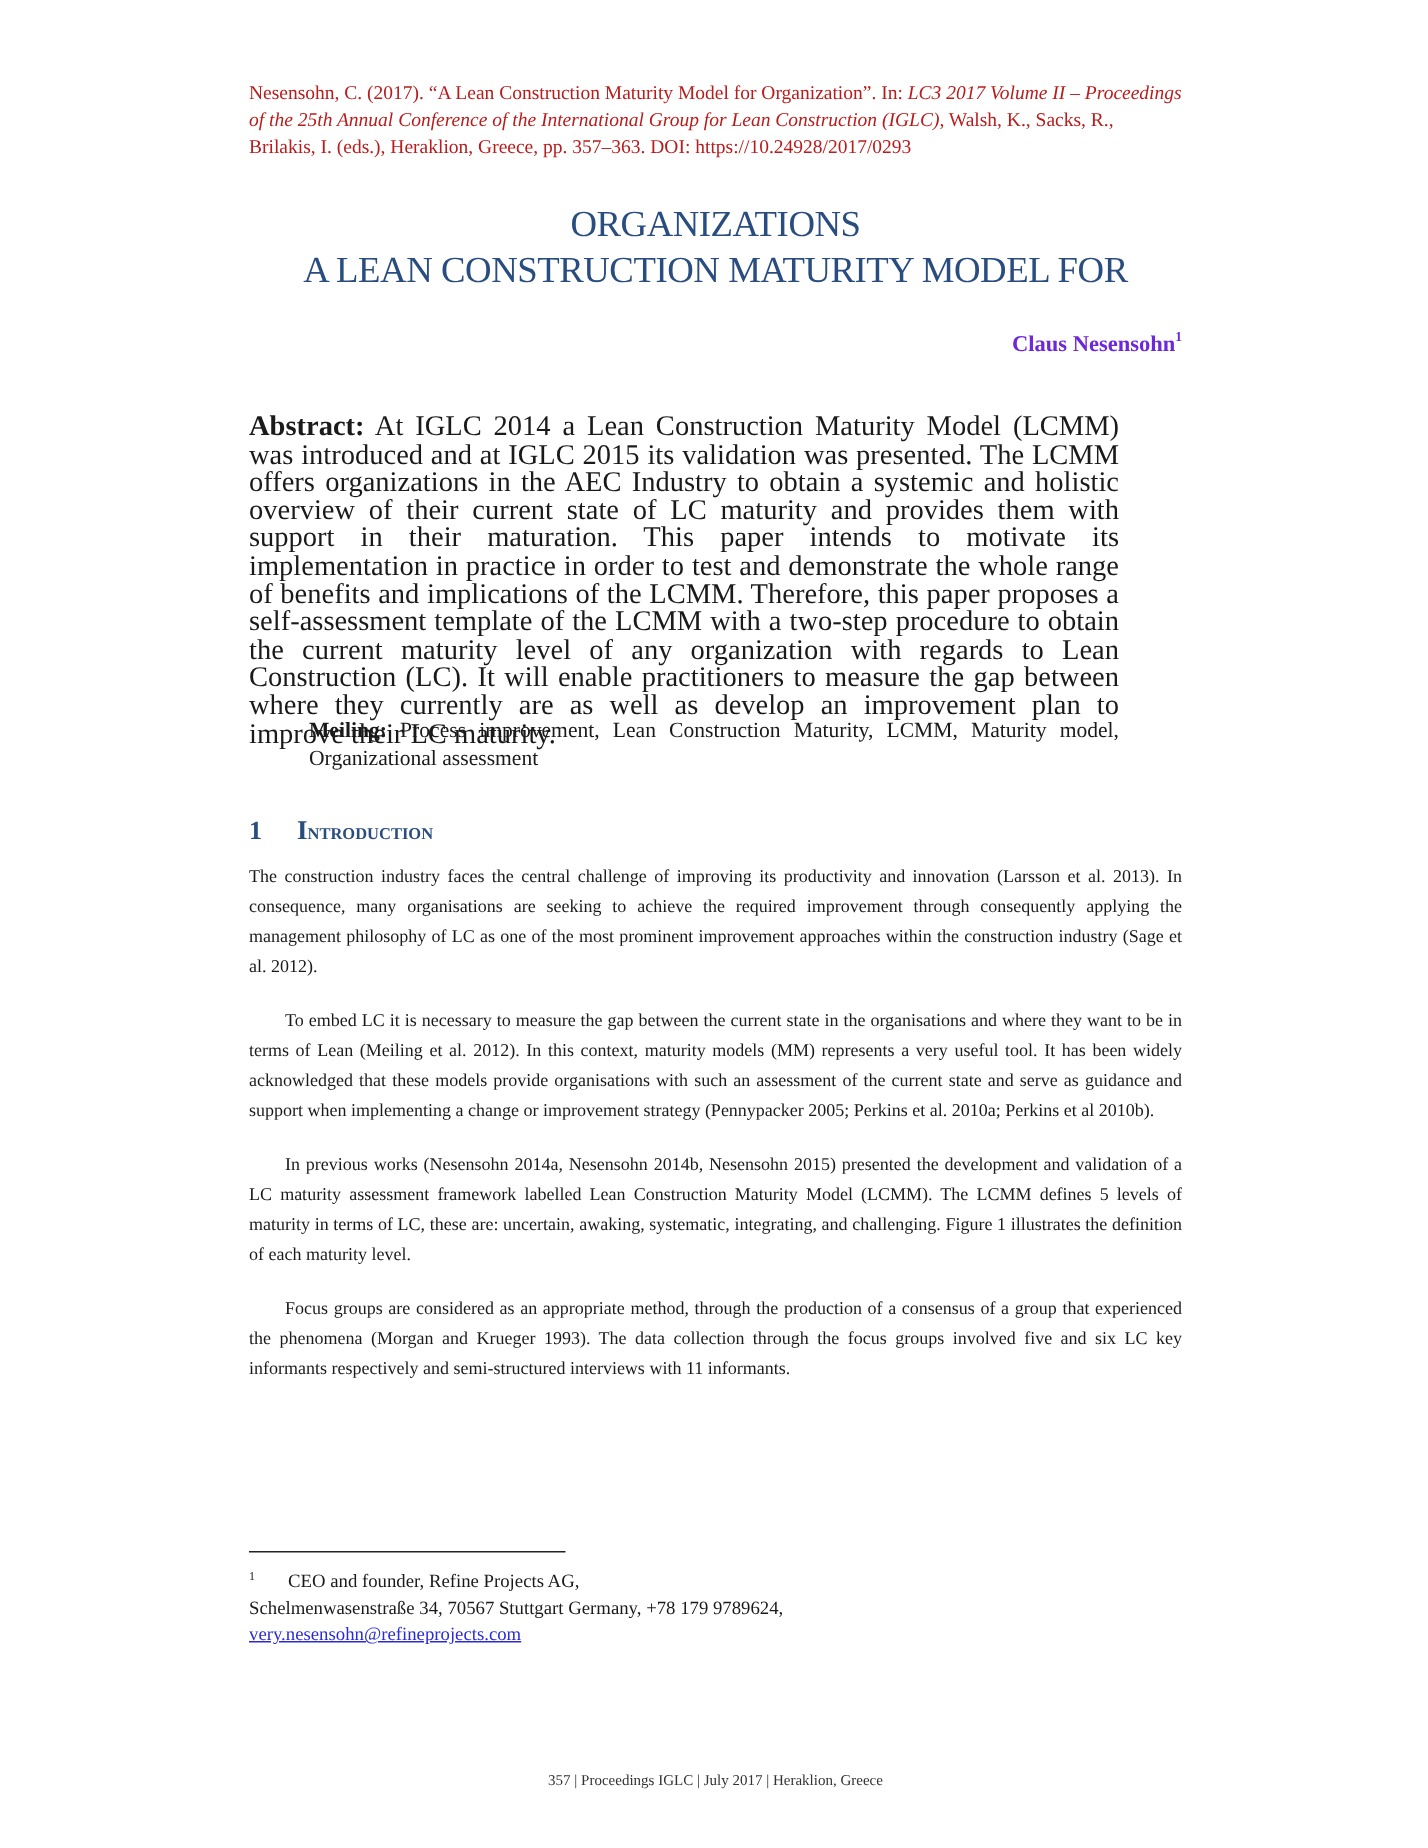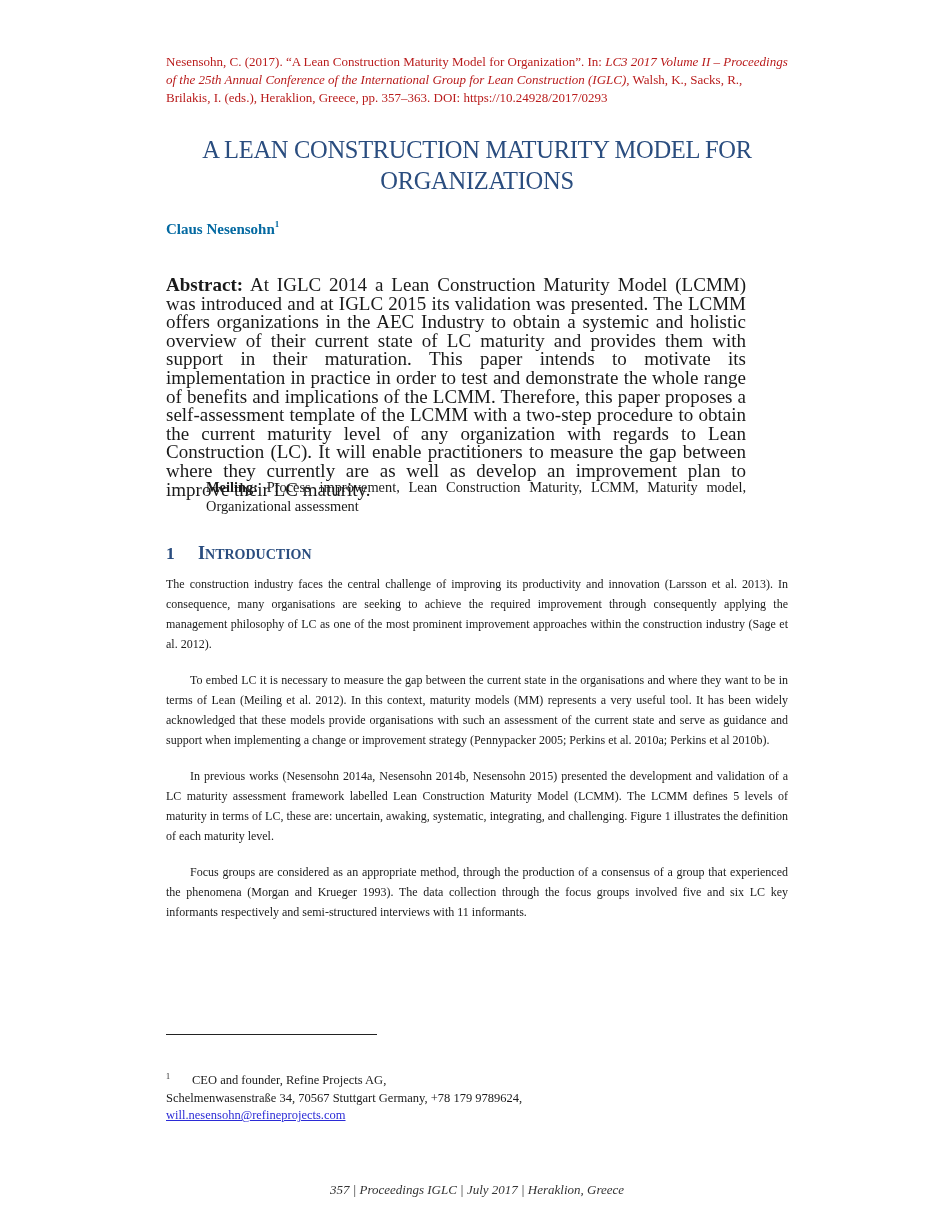--- a/index.html
+++ b/index.html
@@ -3,54 +3,54 @@
 <meta charset="utf-8">
 <style>
   html, body { margin: 0; padding: 0; background: #ffffff; }
   body { width: 952px; height: 1232px; position: relative; overflow: hidden;
          font-family: "Liberation Serif", "DejaVu Serif", serif; color: #1a1a1a; }
   .page { position: absolute; left: 166px; width: 622px; top: 0; }
   .citation { position: absolute; top: 53px; left: 0; width: 622px; font-size: 13px; line-height: 18px; color: #b91c1c; }
   .citation i { font-style: italic; }
   .title { position: absolute; top: 134px; left: 0; width: 622px; text-align: center;
            font-size: 24.5px; line-height: 31px; color: #2a4d7f; letter-spacing: -0.3px; }
-  .author { position: absolute; top: 219px; left: 0; width: 622px; text-align: left;
-            font-size: 15px; font-weight: bold; color: #0369a1; }
+  .author { position: absolute; top: 219px; left: 0; width: 622px; text-align: right;
+            font-size: 15px; font-weight: bold; color: #6d28d9; }
   .author sup { font-size: 9px; vertical-align: 7px; }
   .abstract { position: absolute; top: 276px; left: 0; width: 580px; font-size: 19px;
               line-height: 18.6px; text-align: justify; }
   .abstract b, .keywords b { font-weight: bold; }
   .keywords { position: absolute; top: 478px; left: 40px; width: 540px; font-size: 14.4px;
               line-height: 18.6px; text-align: justify; }
   .h1 { position: absolute; top: 543px; left: 0; font-size: 17.5px; font-weight: bold; color: #2a4d7f; }
   .h1 .num { display: inline-block; width: 32px; }
   .h1 .sc-big { font-size: 18px; }
-  .h1 .sc-small { font-size: 14px; }
+  .h1 .sc-small { font-size: 11px; }
   .body { position: absolute; top: 574px; left: 0; width: 622px; font-size: 12px;
           line-height: 20px; text-align: justify; }
   .body p { margin: 0; }
   .body p.indent { text-indent: 24px; margin-top: 16px; }
   .fn-rule { position: absolute; top: 1034px; left: 0; width: 211px; height: 1px; background: #222; }
-  .footnote { position: absolute; top: 1068px; left: 0; width: 622px; font-size: 12.5px; line-height: 17.5px; }
+  .footnote { position: absolute; top: 1042px; left: 0; width: 622px; font-size: 12.5px; line-height: 17.5px; }
   .footnote .fn-num { font-size: 8px; vertical-align: 5px; display: inline-block; width: 26px; }
   .footnote a { color: #2b2bd6; text-decoration: underline; }
-  .page-footer { position: absolute; top: 1182px; left: 0; width: 622px; text-align: center; font-size: 13px; color: #333; font-style: italic; }
+  .page-footer { position: absolute; top: 1182px; left: 0; width: 622px; text-align: center; font-size: 10px; color: #333; }
 </style>
 </head>
 <body>
 
 <div class="page">
 
   <div class="citation">
     <span>Nesensohn, C. (2017). “A Lean Construction Maturity Model for Organization”. In: </span><i>LC3 2017 Volume II – Proceedings of the 25th Annual Conference of the International Group for Lean Construction (IGLC)</i><span>, Walsh, K., Sacks, R., Brilakis, I. (eds.), Heraklion, Greece, pp. 357–363. DOI: https://10.24928/2017/0293</span>
   </div>
 
   <div class="title">
+    <div>ORGANIZATIONS</div>
     <div>A LEAN CONSTRUCTION MATURITY MODEL FOR</div>
-    <div>ORGANIZATIONS</div>
   </div>
 
   <div class="author">
     <span>Claus Nesensohn</span><sup>1</sup>
   </div>
 
   <div class="abstract">
     <b>Abstract:</b><span> At IGLC 2014 a Lean Construction Maturity Model (LCMM) was introduced and at IGLC 2015 its validation was presented. The LCMM offers organizations in the AEC Industry to obtain a systemic and holistic overview of their current state of LC maturity and provides them with support in their maturation. This paper intends to motivate its implementation in practice in order to test and demonstrate the whole range of benefits and implications of the LCMM. Therefore, this paper proposes a self-assessment template of the LCMM with a two-step procedure to obtain the current maturity level of any organization with regards to Lean Construction (LC). It will enable practitioners to measure the gap between where they currently are as well as develop an improvement plan to improve their LC maturity.</span>
   </div>
 
@@ -67,18 +67,18 @@
     <p class="indent">To embed LC it is necessary to measure the gap between the current state in the organisations and where they want to be in terms of Lean (Meiling et al. 2012). In this context, maturity models (MM) represents a very useful tool. It has been widely acknowledged that these models provide organisations with such an assessment of the current state and serve as guidance and support when implementing a change or improvement strategy (Pennypacker 2005; Perkins et al. 2010a; Perkins et al 2010b).</p>
     <p class="indent">In previous works (Nesensohn 2014a, Nesensohn 2014b, Nesensohn 2015) presented the development and validation of a LC maturity assessment framework labelled Lean Construction Maturity Model (LCMM). The LCMM defines 5 levels of maturity in terms of LC, these are: uncertain, awaking, systematic, integrating, and challenging. Figure 1 illustrates the definition of each maturity level.</p>
     <p class="indent">Focus groups are considered as an appropriate method, through the production of a consensus of a group that experienced the phenomena (Morgan and Krueger 1993). The data collection through the focus groups involved five and six LC key informants respectively and semi-structured interviews with 11 informants.</p>
   </div>
 
   <div class="fn-rule"></div>
 
   <div class="footnote">
     <div><span class="fn-num">1</span><span>CEO and founder, Refine Projects AG,</span></div>
     <div>Schelmenwasenstraße 34, 70567 Stuttgart Germany, +78 179 9789624,</div>
-    <div><a href="#">will.nesensohn@refineprojects.com</a></div>
+    <div><a href="#">very.nesensohn@refineprojects.com</a></div>
   </div>
 
   <div class="page-footer">357 | Proceedings IGLC | July 2017 | Heraklion, Greece</div>
 
 </div>
 
 </body></html>

